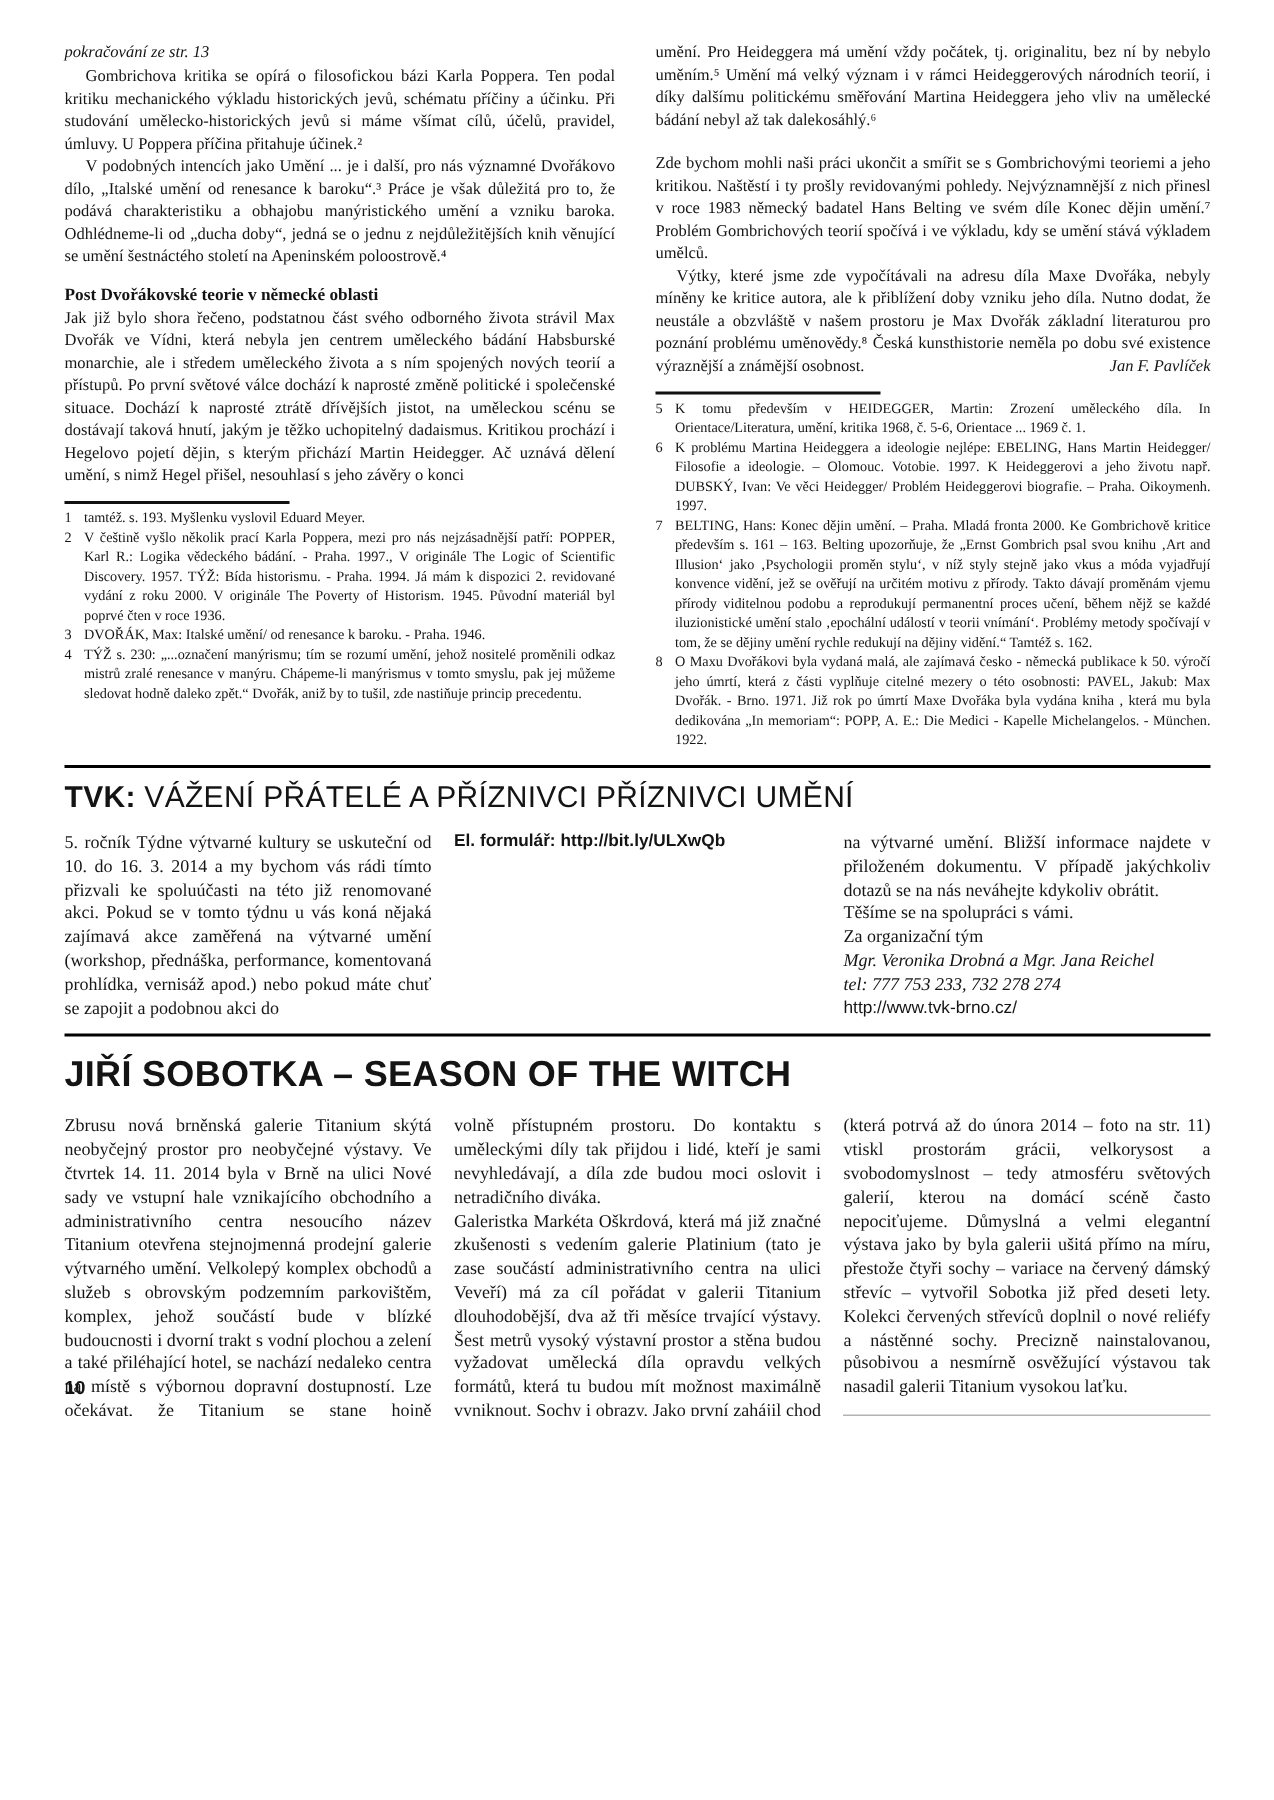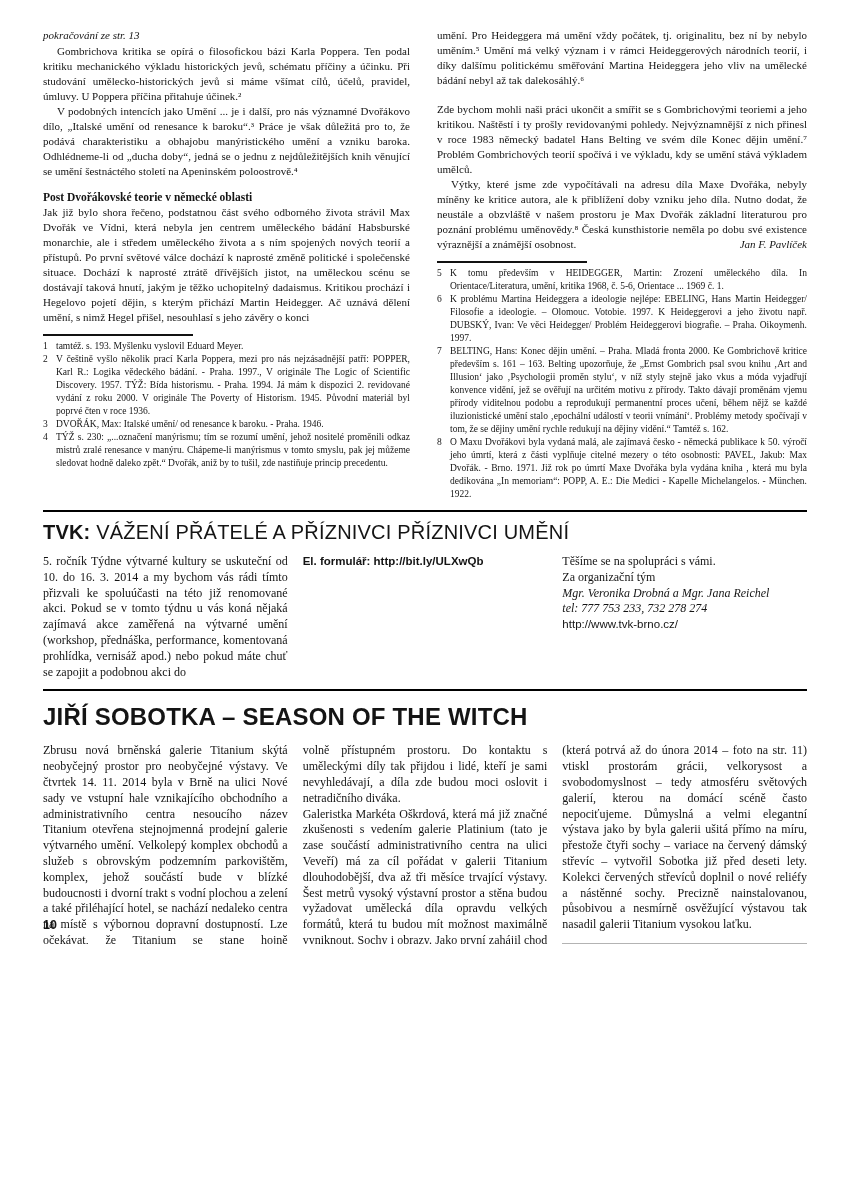--- a/index.html
+++ b/index.html
@@ -103,20 +103,21 @@
   <div>
     <h2 class="tvk-head"><span class="bold-prefix">TVK:</span> <span>VÁŽENÍ PŘÁTELÉ A PŘÍZNIVCI PŘÍZNIVCI UMĚNÍ</span></h2>
     <div class="threecol">
       <div class="bcol">
         <p>5. ročník Týdne výtvarné kultury se uskuteční od 10. do 16. 3. 2014 a my bychom vás rádi tímto přizvali ke spoluúčasti na této již renomované akci. Pokud se v tomto týdnu u vás koná nějaká zajímavá akce zaměřená na výtvarné umění (workshop, přednáška, performance, komentovaná prohlídka, vernisáž apod.) nebo pokud máte chuť se zapojit a podobnou akci do</p>
       </div>
       <div class="bcol">
         <p class="bold-sans">El. formulář: http://bit.ly/ULXwQb</p>
       </div>
       <div class="bcol">
+        <p>na výtvarné umění. Bližší informace najdete v přiloženém dokumentu. V případě jakýchkoliv dotazů se na nás neváhejte kdykoliv obrátit.</p>
         <p class="line-left">Těšíme se na spolupráci s vámi.</p>
         <p class="line-left">Za organizační tým</p>
         <p class="line-left it">Mgr. Veronika Drobná a Mgr. Jana Reichel</p>
         <p class="line-left it">tel: 777 753 233, 732 278 274</p>
         <p class="sans-url">http://www.tvk-brno.cz/</p>
       </div>
     </div>
   </div>
 
   <hr class="rule">

